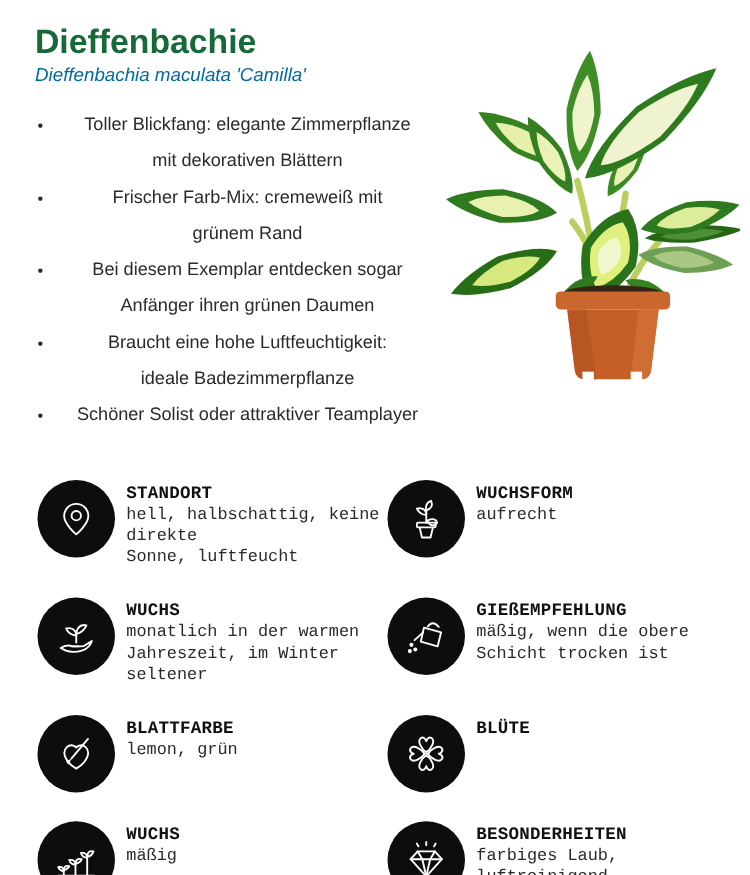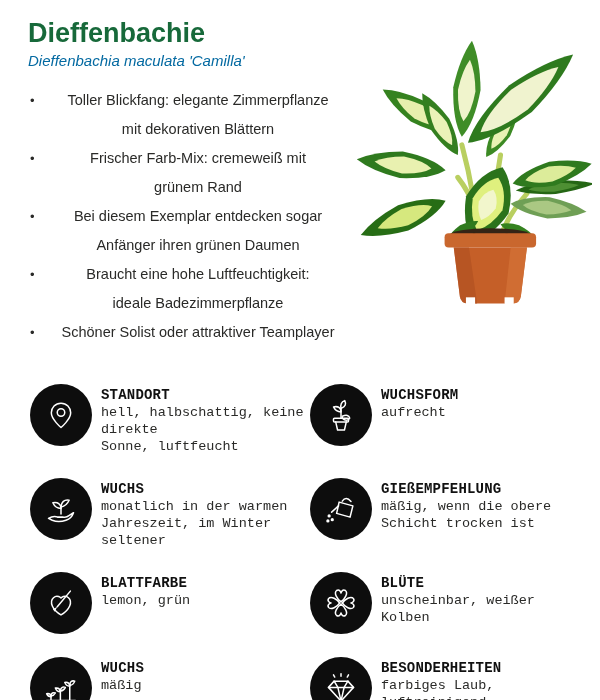--- a/index.html
+++ b/index.html
@@ -235,21 +235,20 @@
             <circle cx="32" cy="29" r="1.2"></circle>
               <circle cx="29" cy="32" r="1.2"></circle>
               <circle cx="35" cy="32" r="1.2"></circle>
               <circle cx="32" cy="35" r="1.2"></circle>
               <circle cx="32" cy="32" r="1.2"></circle>
           </g>
         </svg>
       </div>
       <div class="feature-text">
         <div class="feature-label">BLÜTE</div>
-        <div class="feature-desc">unscheinbar, weißer Kolben</div>
       </div>
     </div>
 
     <div class="feature">
       <div class="feature-circle">
         <svg viewBox="0 0 64 64">
           <path class="icon-stroke" d="M9,52 L55,52"></path>
           <path class="icon-stroke" d="M16,52 L16,45"></path>
           <path class="icon-stroke" d="M16,46 Q11,46 9,41 Q15,40 16,45 Z"></path>
           <path class="icon-stroke" d="M16,45 Q21,44 23,40 Q17,38 16,44 Z"></path>

